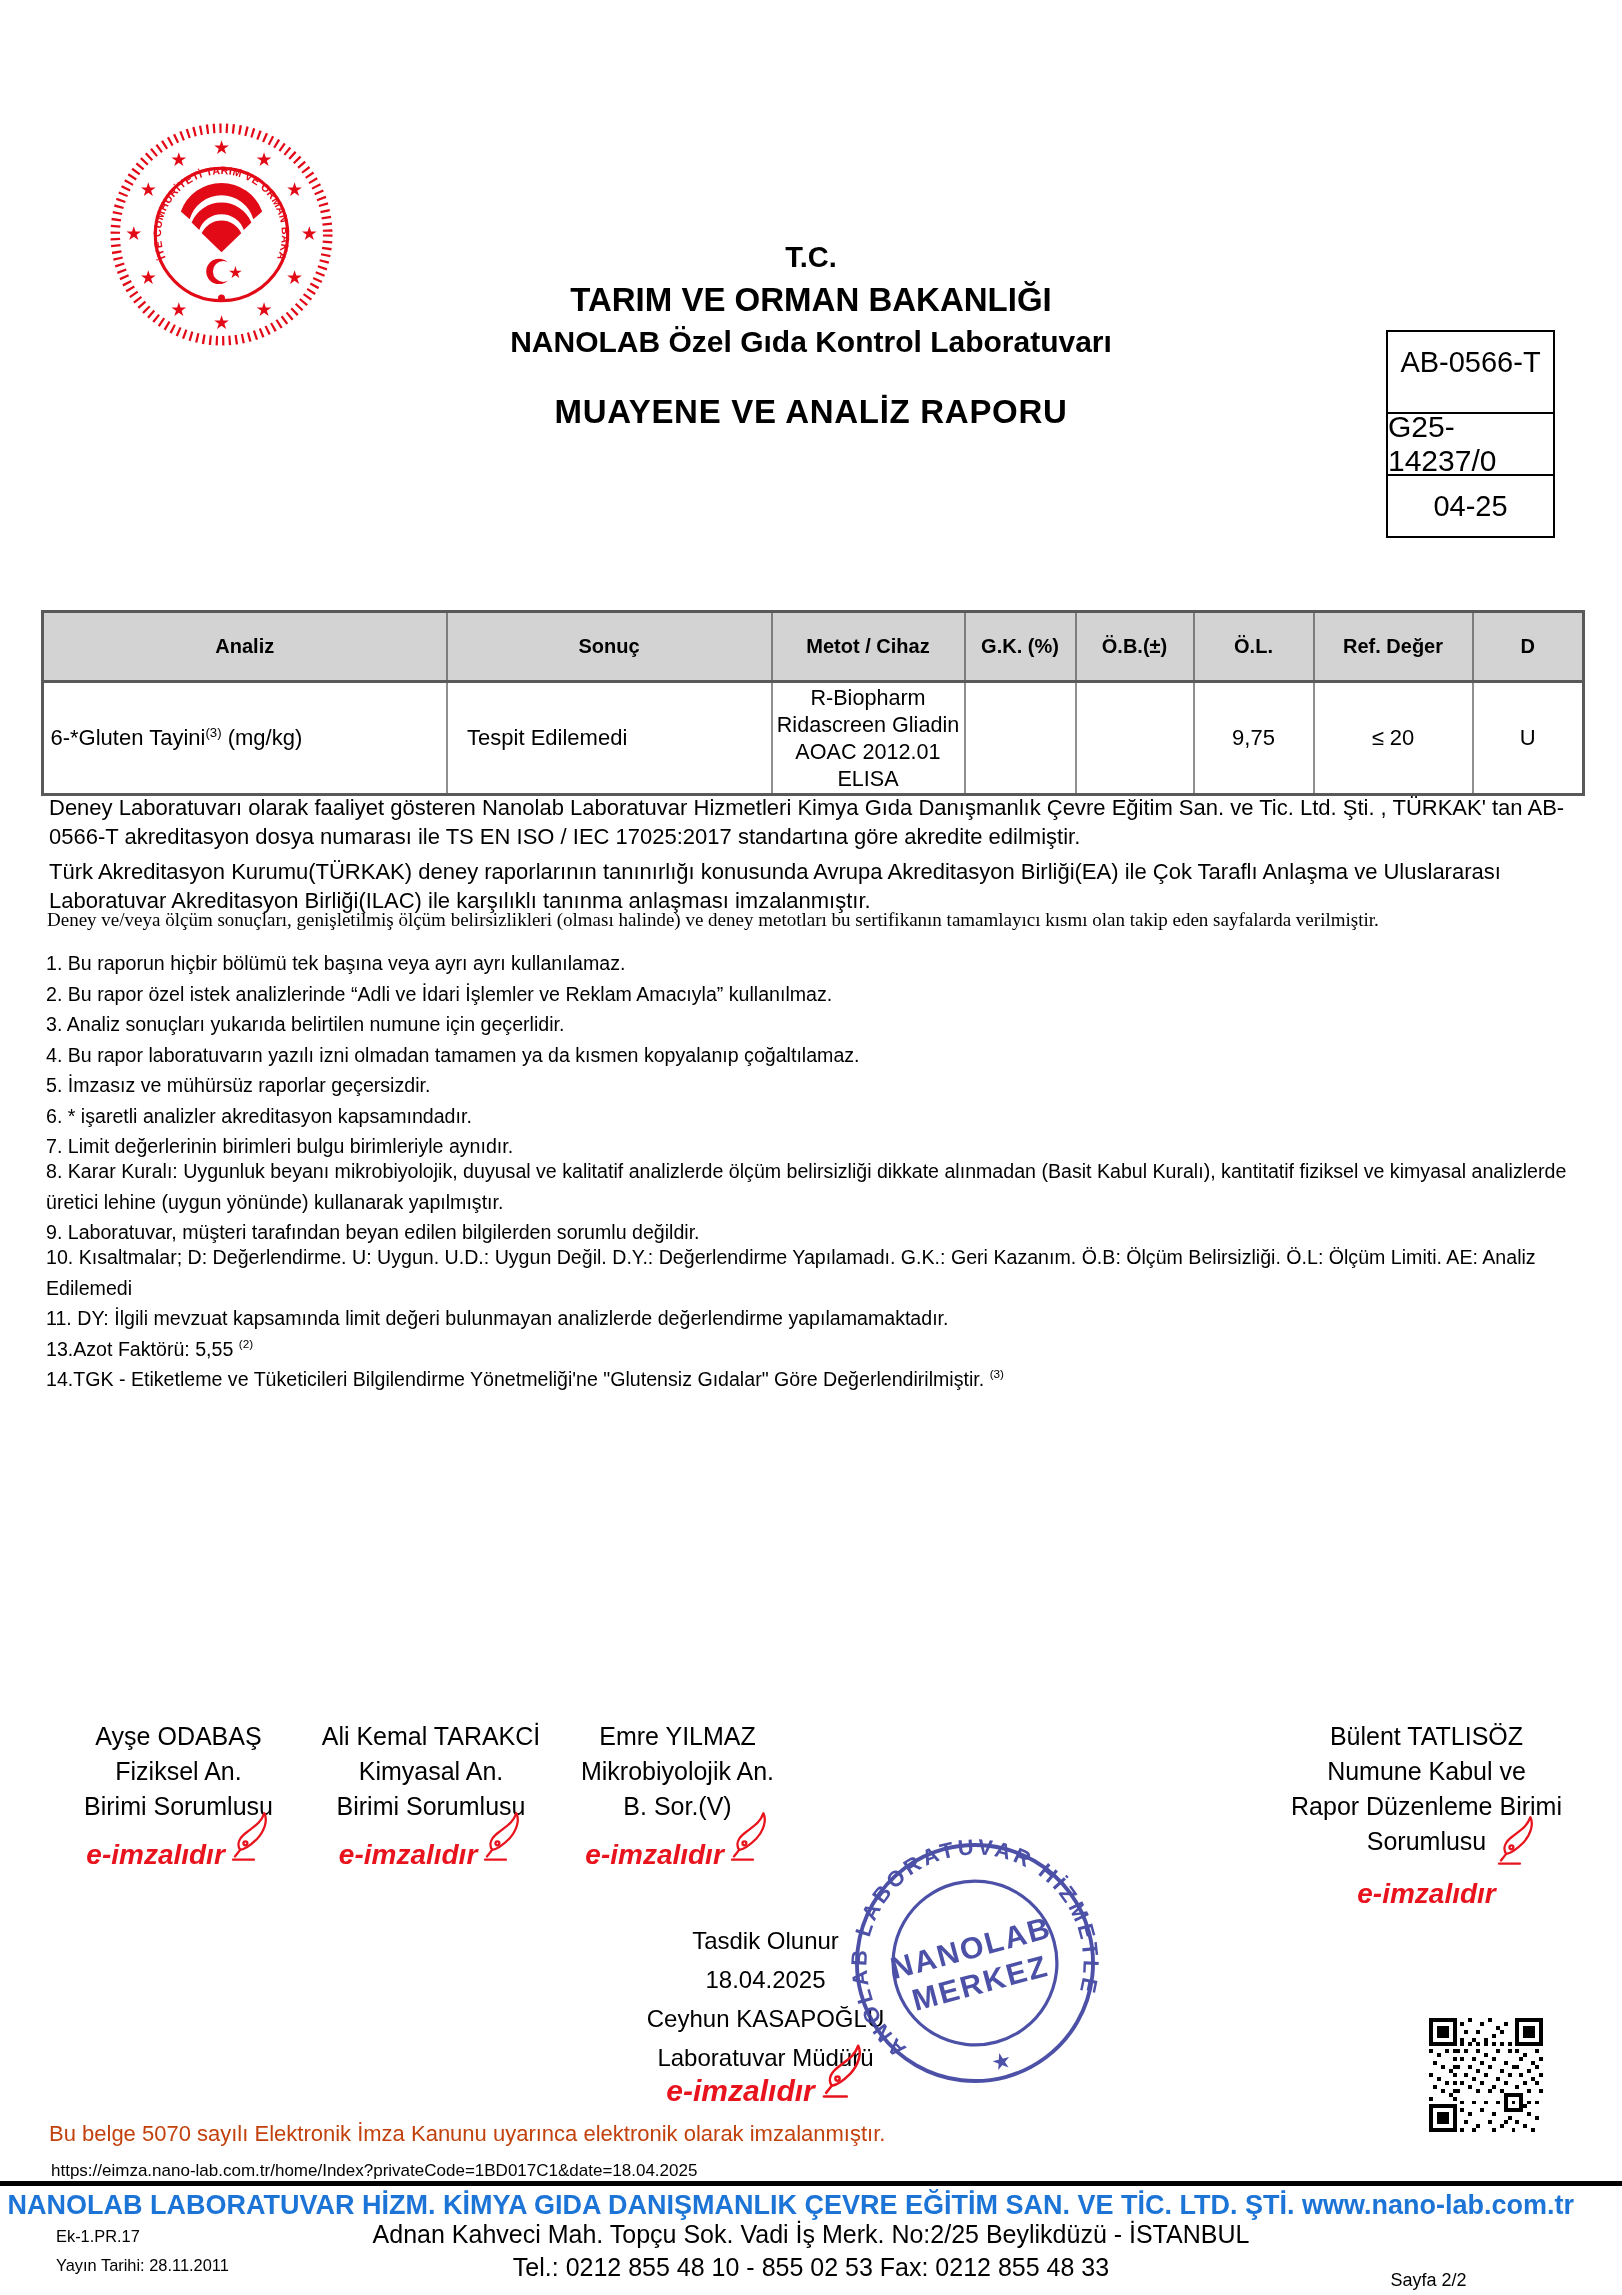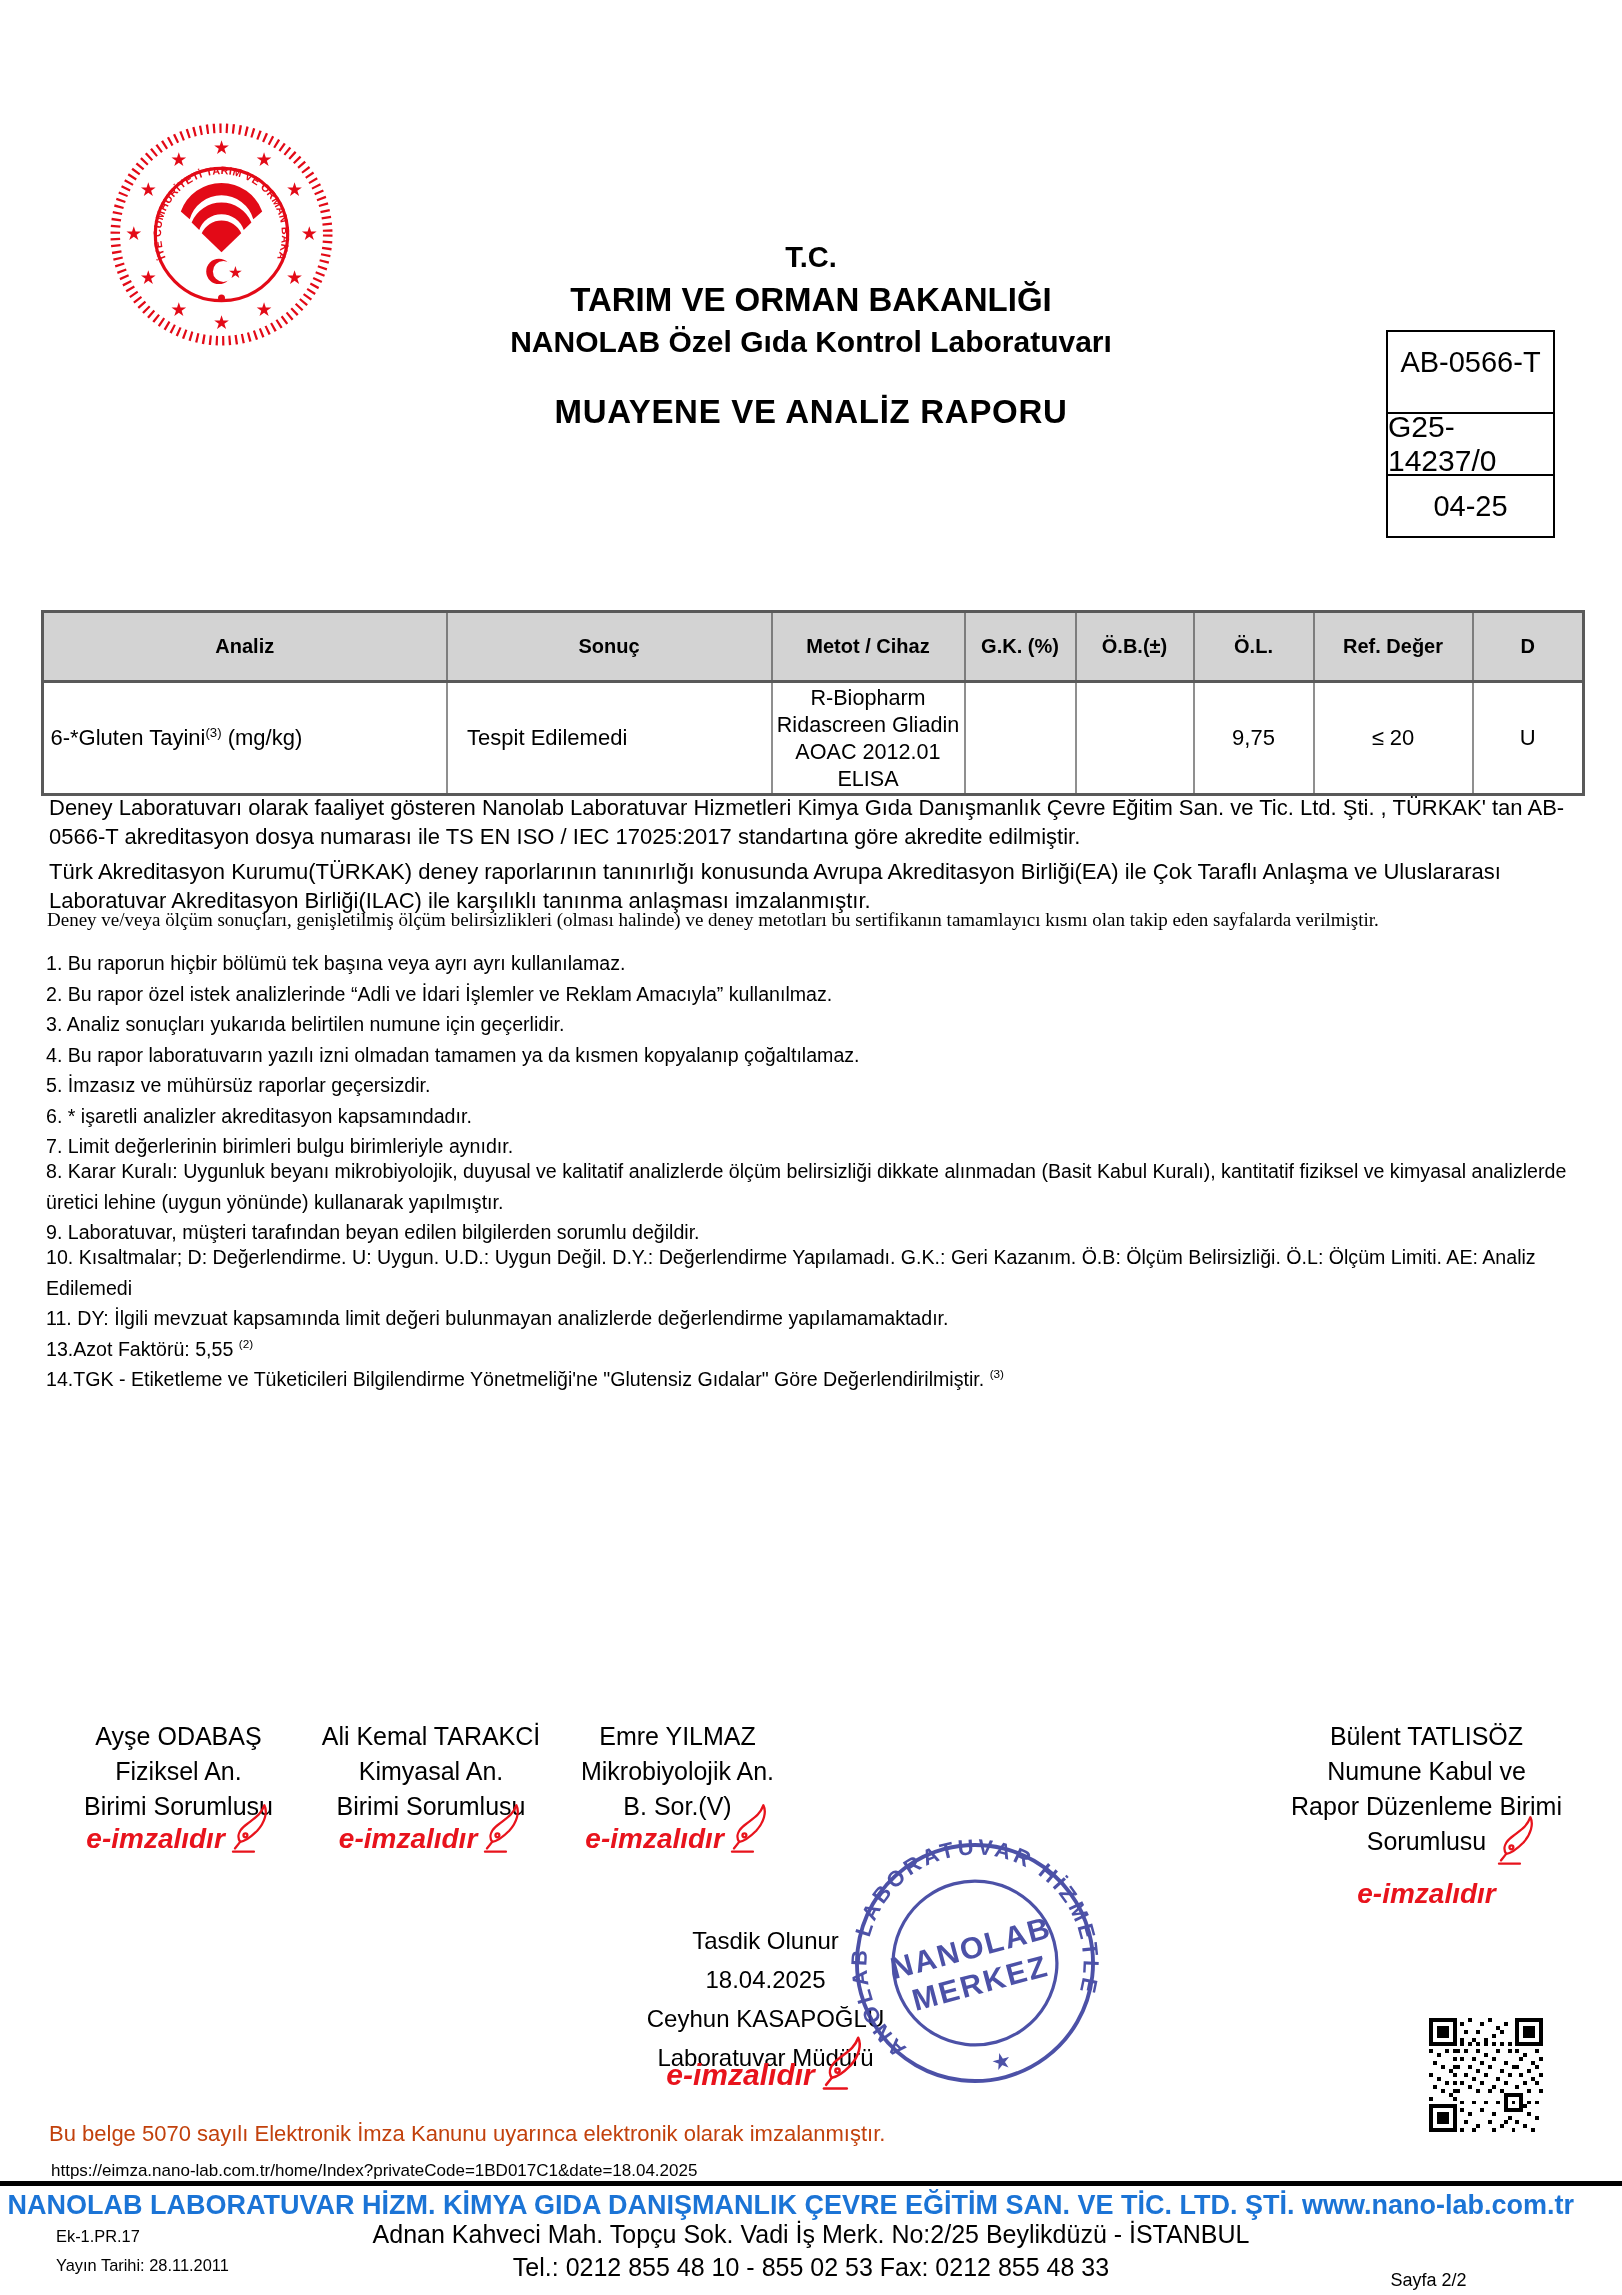--- a/index.html
+++ b/index.html
@@ -32,21 +32,21 @@
   sup.sp{font-size:60%;vertical-align:super;}
 
   .para{left:49px;width:1527px;font-size:22px;line-height:29px;}
   .fine{left:47px;top:909px;width:1534px;font-family:"Liberation Serif",serif;font-size:19px;}
 
   .notes{left:46px;top:945px;width:1536px;font-size:19.6px;line-height:25px;}
   .note{margin:0;}
 
   
   .signer{text-align:center;font-size:25px;line-height:35px;}
-  .eimza{color:#e8131c;font-size:28px;font-weight:bold;font-style:italic;}
+  .eimza{color:#e8131c;font-size:28px;font-weight:bold;font-style:italic;margin-top:16px;}
   .eimza-row{position:relative;display:flex;justify-content:center;align-items:center;margin-top:-2.6px;}
   .pen{width:42px;height:55px;flex:0 0 auto;margin-left:3.9px;margin-top:-22px;}
   .role-row{position:relative;display:inline-block;}
   .pen-side{position:absolute;right:-51px;top:-11.8px;width:42px;height:55px;}
 
   .approval{left:615px;top:1921px;width:301px;text-align:center;font-size:24px;line-height:39px;}
   .approval-eimza{left:635px;top:2061px;width:262px;}
   .approval-eimza .eimza{font-size:30px;}
 
   .stamp{left:846px;top:1834px;width:258px;height:258px;opacity:.92;}

